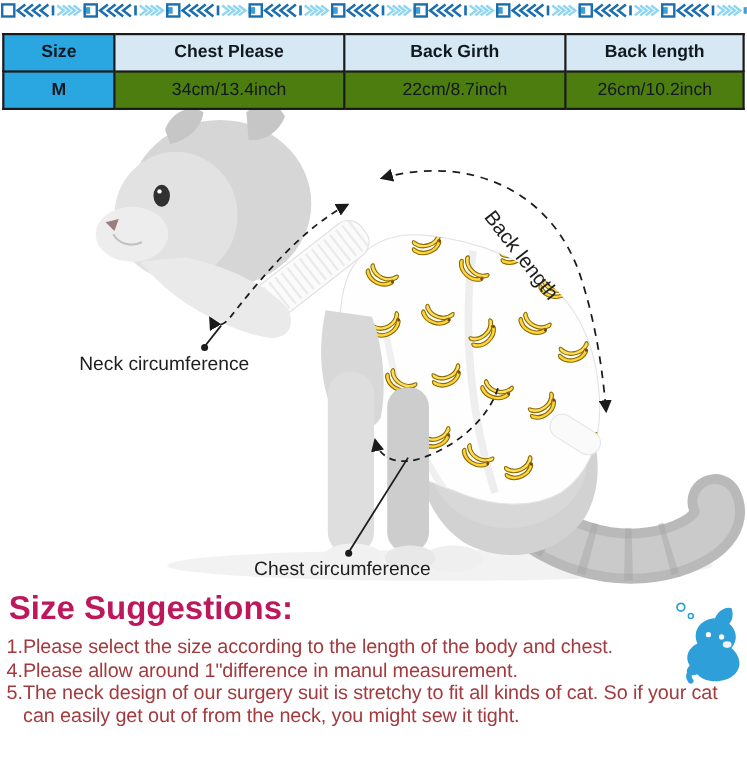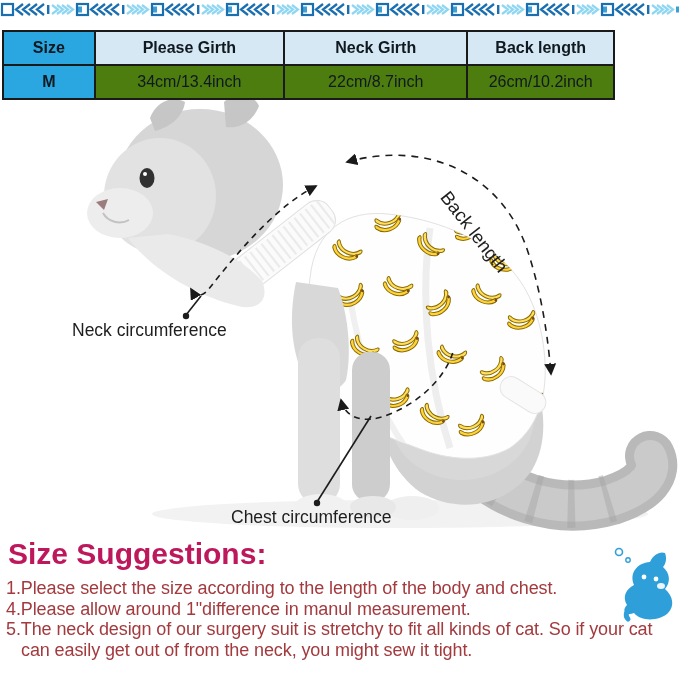--- a/index.html
+++ b/index.html
@@ -1,20 +1,20 @@
 <!DOCTYPE html>
 <html><head>
 <meta charset="utf-8">
 <style>
   html,body{margin:0;padding:0;background:#fff;}
   .page{position:relative;width:679px;height:696px;background:#fff;overflow:hidden;
         font-family:"Liberation Sans",sans-serif;}
   .scene{position:absolute;left:0;top:0;z-index:0;}
   
-  table.size-table{position:absolute;left:2px;top:30px;width:613px;z-index:2;
+  table.size-table{position:absolute;left:2px;top:30px;width:675px;z-index:2;
         border-collapse:collapse;table-layout:fixed;padding-left:16px;}
   table.size-table th, table.size-table td{
         border:2px solid #1a1a1a;height:30px;text-align:center;vertical-align:middle;
         font-size:16px;color:#101820;background:#4d7c0f;}
   table.size-table th{background:#D5E8F4;font-weight:bold;}
   table.size-table .accent{background:#2AA7E0;font-weight:bold;}
   table.size-table col.c0{width:15%;} table.size-table col.c1{width:31%;}
   table.size-table col.c2{width:30%;} table.size-table col.c3{width:24%;}
   
   .sugg{position:absolute;left:6px;top:537px;width:668px;z-index:2;color:#A33A3E;}
@@ -157,22 +157,22 @@
   <table class="size-table">
     <colgroup>
         <col class="c0">
         <col class="c1">
         <col class="c2">
         <col class="c3">
       </colgroup>
     <thead>
       <tr>
         <th class="accent">Size</th>
-        <th>Please Girth</th>
-        <th>Neck Girth</th>
+        <th>Chest Please</th>
+        <th>Back Girth</th>
         <th>Back length</th>
       </tr>
     </thead>
     <tbody>
       <tr>
         <td class="accent">M</td>
         <td>34cm/13.4inch</td>
         <td>22cm/8.7inch</td>
         <td>26cm/10.2inch</td>
       </tr>

